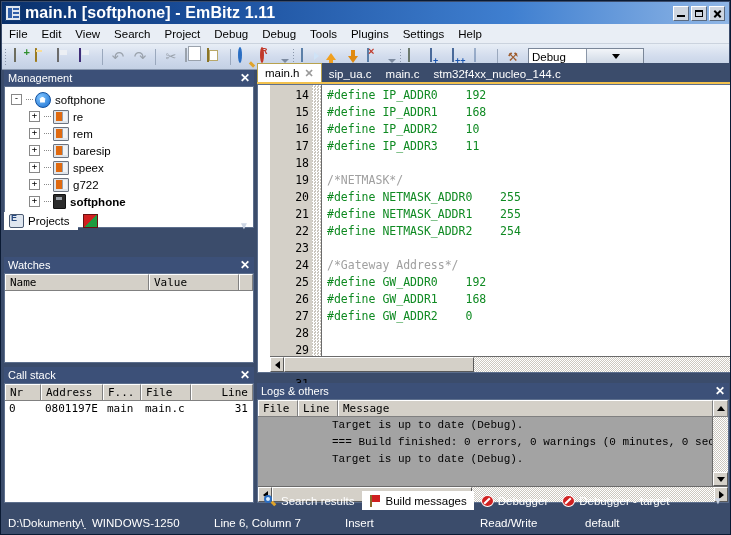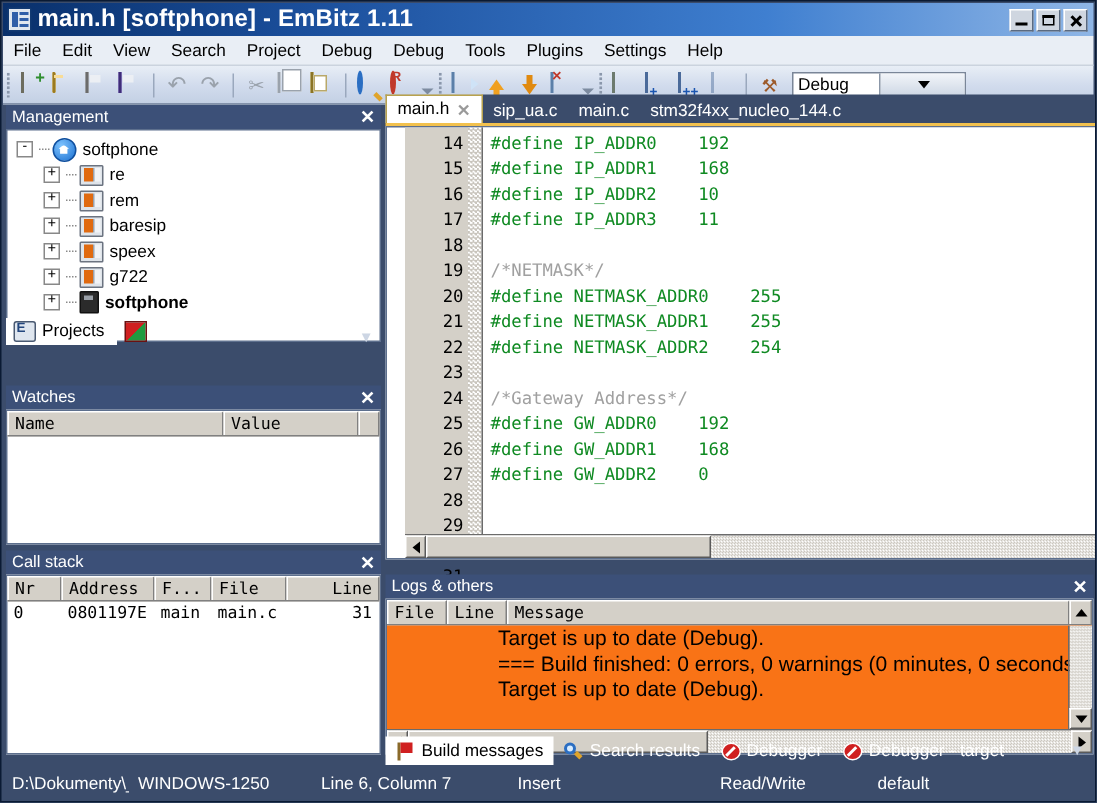--- a/index.html
+++ b/index.html
@@ -251,21 +251,21 @@
     height:15px;display:flex;background:repeating-conic-gradient(#ffffff 0% 25%,#ccc8c0 0% 50%) 0 0/2px 2px;
     border-top:1px solid #6b6b6b;
   }
   .hsb .sb-btn{width:14px;height:100%;}
   .hsb .sb-track{position:relative;}
 
   
   #logs{position:absolute;left:256px;top:382px;width:472px;height:122px;text-align:center;}
   #logs .panel-body{height:104px;display:flex;flex-direction:column;}
   .log-grid-head{display:flex;height:16px;background:#d4d0c8;border-bottom:1px solid #808080;font-family:"DejaVu Sans Mono",monospace;font-size:11px;flex:0 0 auto;}
-  .log-rows{flex:1;background:#f97316;font-family:Liberation Sans, sans-serif;font-size:14px;overflow:hidden;position:relative;}
+  .log-rows{flex:1;background:#a3a3a3;font-family:Liberation Mono, monospace;font-size:11px;overflow:hidden;position:relative;}
   .log-row{height:17px;line-height:17px;display:flex;white-space:nowrap;}
   .log-msg{padding-left:74px;}
 
   
   #btabs{position:absolute;left:256px;top:490px;width:472px;height:19px;display:flex;align-items:center;}
   .btab{height:19px;display:flex;align-items:center;padding:0 7px;font-size:11.5px;color:#fff;white-space:nowrap;cursor:default;}
   .btab.active{background:#fff;color:#000;}
   .btab .bico{width:13px;height:12px;margin-right:4px;flex:0 0 auto;position:relative;}
   .ico-flag{background:transparent;}
   .ico-flag:before{content:"";position:absolute;left:1px;top:0;width:2px;height:12px;background:#8a6a2a;}
@@ -628,27 +628,27 @@
           <div class="sb-thumb" style="left:0;top:0;height:100%;width:200px"></div>
         </div>
         <div class="sb-btn">
             <span class="tri tri-rt"></span>
           </div>
       </div>
     </div>
   </div>
 
   <div id="btabs">
+    <div class="btab">
+      <span class="bico ico-mag"></span>
+      <span>Search results</span>
+    </div>
     <div class="btab active">
       <span class="bico ico-flag"></span>
       <span>Build messages</span>
-    </div>
-    <div class="btab">
-      <span class="bico ico-mag"></span>
-      <span>Search results</span>
     </div>
     <div class="btab">
       <span class="bico ico-stop"></span>
       <span>Debugger</span>
     </div>
     <div class="btab">
       <span class="bico ico-stop"></span>
       <span>Debugger - target</span>
     </div>
     <div class="dockmenu" style="margin-left:auto;margin-right:6px">▼</div>

